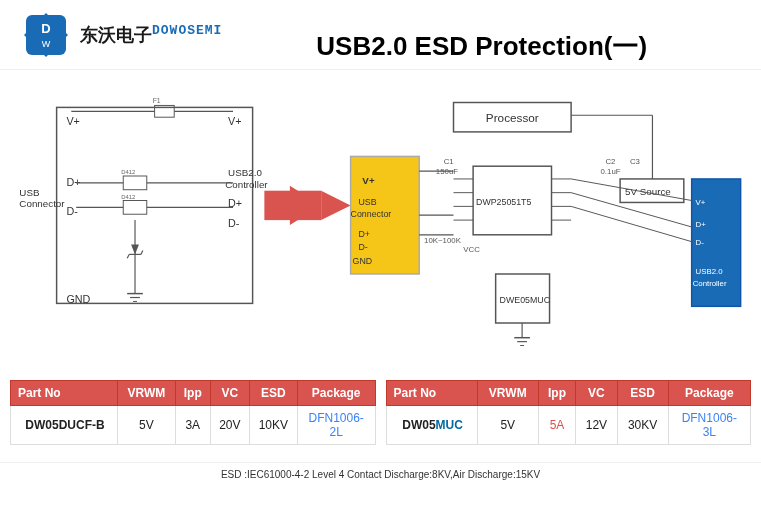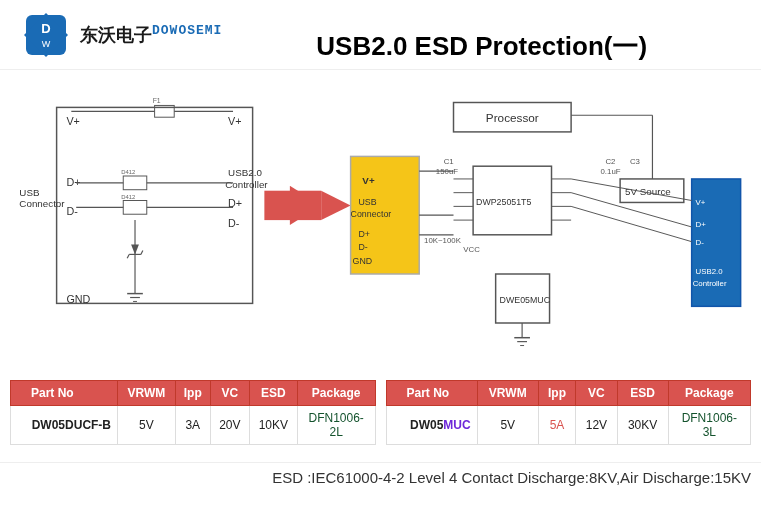--- a/index.html
+++ b/index.html
@@ -82,46 +82,46 @@
       background: #d9534f;
       color: #fff;
       padding: 5px 6px;
       text-align: center;
       border: 1px solid #c0392b;
       font-weight: bold;
       font-size: 12px;
     }
     .data-table thead tr th:first-child {
       text-align: left;
-      padding-left: 20px;
+      padding-left: 7px;
     }
     .data-table tbody tr td {
       padding: 5px 6px;
       text-align: center;
       border: 1px solid #ddd;
       font-size: 12px;
       color: #222;
     }
     .data-table tbody tr td:first-child {
-      text-align: right;
+      text-align: center;
       padding-left: 8px;
       font-weight: bold;
     }
     .data-table tbody tr td.highlight {
       color: #d9534f;
       font-weight: normal;
     }
     .data-table tbody tr td.pkg {
-      color: #14532d;
+      color: #3b82f6;
     }
 
     
     .footer {
-      text-align: right;
-      font-size: 15px;
+      text-align: center;
+      font-size: 10px;
       color: #333;
       padding: 6px 10px;
       border-top: 1px solid #eee;
       margin-top: 2px;
     }
 
     
     .diagram-svg {
       width: 100%;
       height: 100%;
@@ -300,21 +300,21 @@
           <th>Part No</th>
           <th>VRWM</th>
           <th>Ipp</th>
           <th>VC</th>
           <th>ESD</th>
           <th>Package</th>
         </tr>
       </thead>
       <tbody>
         <tr>
-          <td>DW05<span style="color:#6d28d9;font-weight:bold;">MUC</span></td>
+          <td>DW05<span style="color:#0369a1;font-weight:bold;">MUC</span></td>
           <td>5V</td>
           <td class="highlight">5A</td>
           <td>12V</td>
           <td>30KV</td>
           <td class="pkg">DFN1006-<br>3L</td>
         </tr>
       </tbody>
     </table>
   </div>
 </div>

